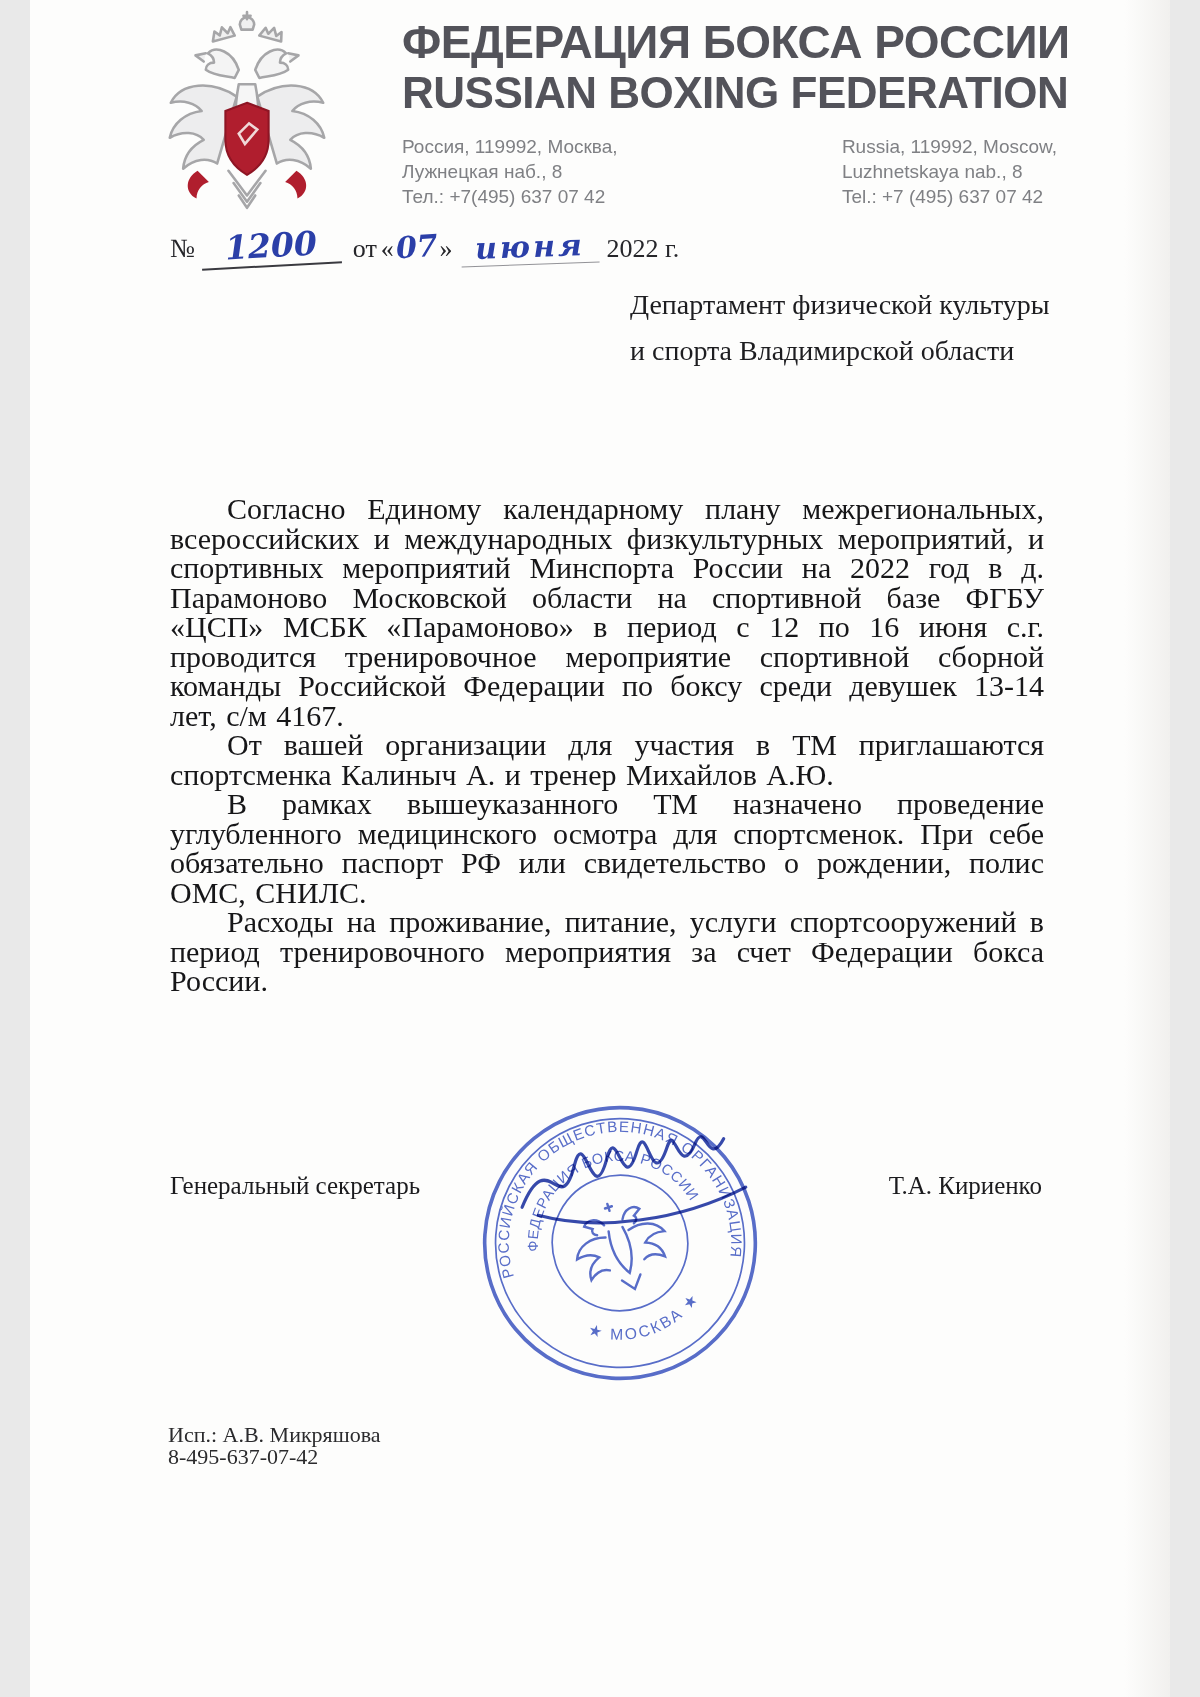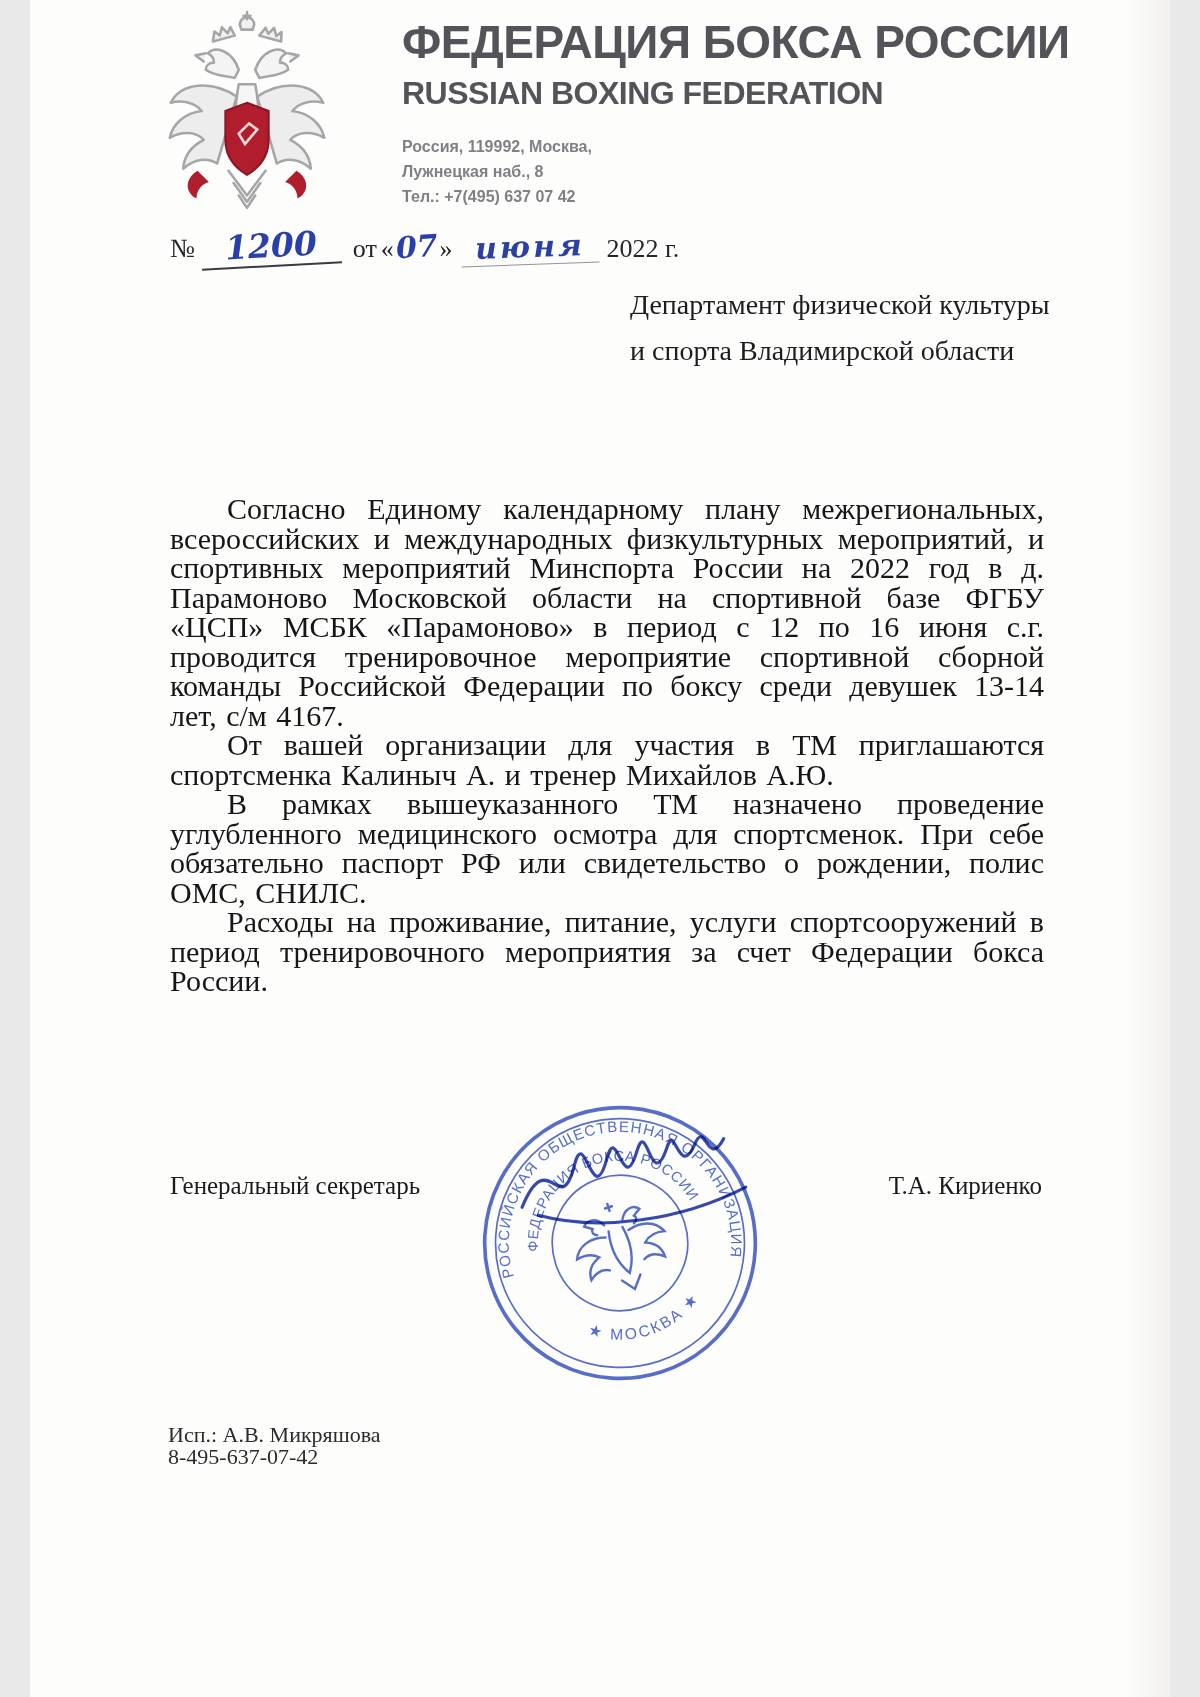--- a/index.html
+++ b/index.html
@@ -18,26 +18,26 @@
   .logo { position:absolute; left:124px; top:8px; width:186px; height:206px; }
   .head-right { position:absolute; left:372px; top:16px; width:660px; }
   .title-ru, .title-en {
     font-family:"Liberation Sans", sans-serif;
     font-weight:bold;
     color:#53535a;
     letter-spacing:-0.5px;
     white-space:nowrap;
   }
   .title-ru { font-size:46px; line-height:52px; }
-  .title-en { font-size:32px; line-height:50px; }
+  .title-en { font-size:44px; line-height:50px; }
   .addresses { display:flex; justify-content:space-between; margin-top:16px; width:655px; }
   .addr {
     font-family:"Liberation Sans", sans-serif;
-    font-weight:bold;
-    font-size:16px; line-height:25px;
+    font-weight:normal;
+    font-size:19px; line-height:25px;
     color:#7f8084;
   }
 
   
   .ref-line {
     position:absolute; left:140px; top:220px;
     display:flex; align-items:baseline;
     font-size:26px; color:#26262a;
   }
   .ink {
@@ -134,20 +134,25 @@
 
   <div class="head-right">
     <div class="title-ru">ФЕДЕРАЦИЯ БОКСА РОССИИ</div>
     <div class="title-en">RUSSIAN BOXING FEDERATION</div>
     <div class="addresses">
       <div class="addr">
         <div>Россия, 119992, Москва,</div>
         <div>Лужнецкая наб., 8</div>
         <div>Тел.: +7(495) 637 07 42</div>
       </div>
+      <div class="addr">
+        <div>Russia, 119992, Moscow,</div>
+        <div>Luzhnetskaya nab., 8</div>
+        <div>Tel.: +7 (495) 637 07 42</div>
+      </div>
     </div>
   </div>
 
   <div class="ref-line">
     <span>№</span>
     <span class="ink blank-number">1200</span>
     <span class="ref-sep">от</span>
     <span>«</span>
     <span class="ink blank-day">07</span>
     <span>»</span>

